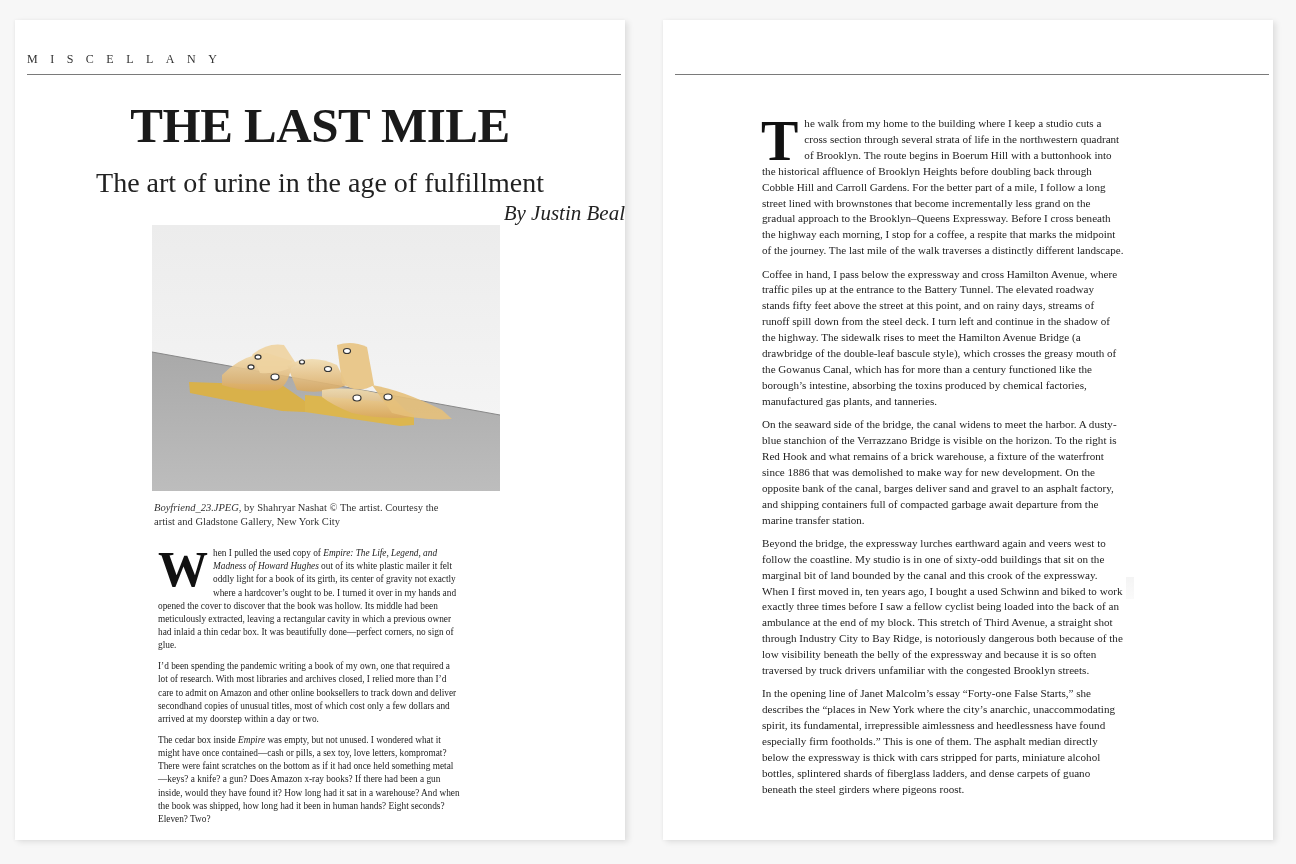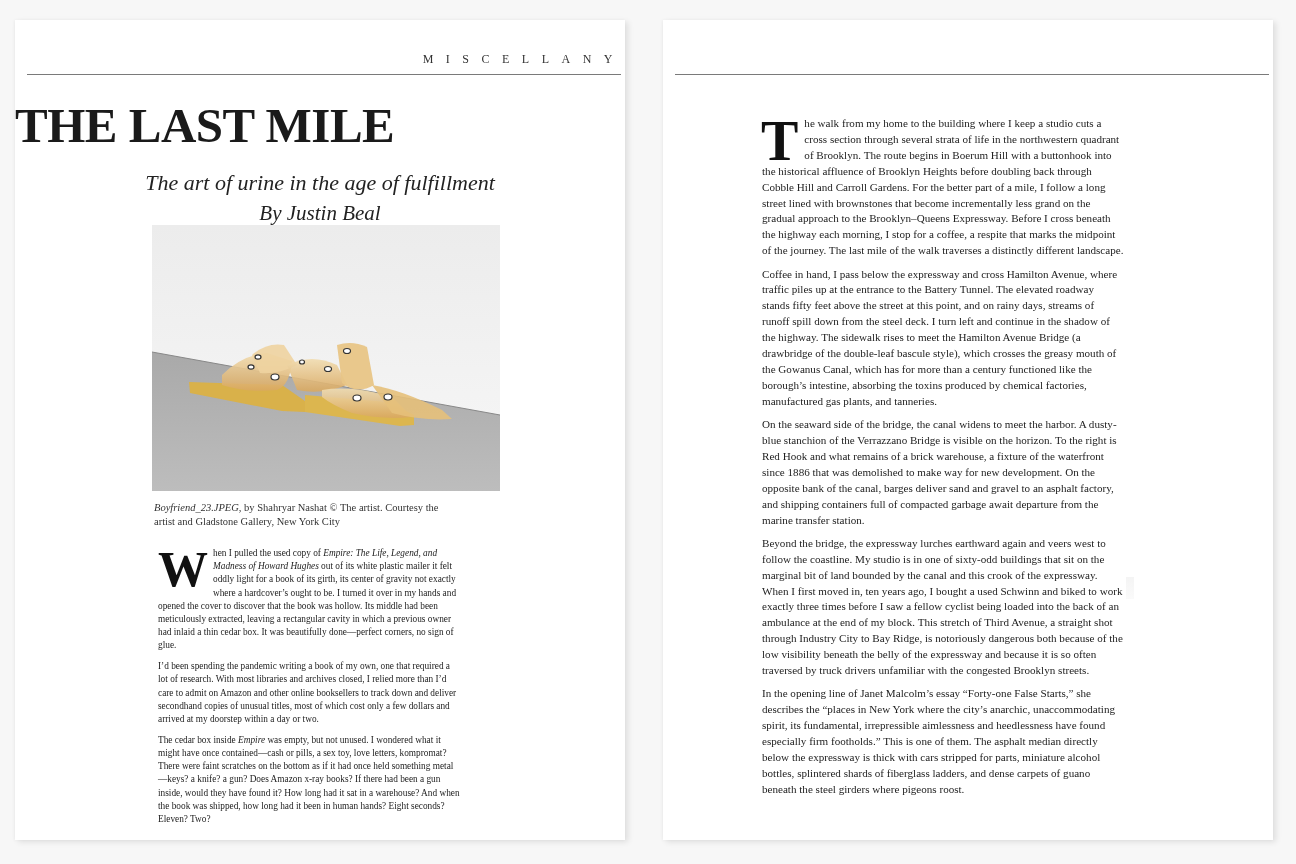--- a/index.html
+++ b/index.html
@@ -12,34 +12,34 @@
       position: absolute; top: 20px; width: 610px; height: 820px;
       background: #ffffff;
       box-shadow: 3px 2px 6px rgba(0,0,0,0.10), -1px 0 3px rgba(0,0,0,0.04);
     }
     .page.left { left: 15px; }
     .page.right { left: 663px; }
     .rule { position: absolute; top: 54px; height: 1px; background: #7a7a7a; }
     .page.left .rule { left: 12px; right: 4px; }
     .page.right .rule { left: 12px; right: 4px; }
     .section-label {
-      position: absolute; top: 32px; left: 0; right: 0; text-align: right;
+      position: absolute; top: 32px; left: 0; right: 0; text-align: left;
       font-size: 12px; letter-spacing: 12.5px; color: #333; padding-left: 12px;
     }
     .title {
-      position: absolute; top: 76px; left: 0; right: 0; 
+      position: absolute; top: 76px; left: 0; right: 0; text-align: center;
       font-size: 49px; font-weight: bold; letter-spacing: -0.5px; color: #1a1a1a;
       line-height: 60px;
     }
     .subtitle {
       position: absolute; top: 150px; left: 0; right: 0; text-align: center;
-      font-size: 22px; color: #222; line-height: 26px; font-style: italic;
+      font-size: 28px; color: #222; line-height: 26px;
     }
     .byline {
-      position: absolute; top: 180px; left: 0; right: 0; text-align: center;
+      position: absolute; top: 180px; left: 0; right: 0; text-align: right;
       font-size: 21px; font-style: italic; color: #222; line-height: 26px;
     }
     .photo {
       position: absolute; top: 205px; left: 137px; width: 348px; height: 266px;
       overflow: hidden; background: #f3f3f3;
     }
     .caption {
       position: absolute; top: 481px; left: 139px; width: 300px;
       font-size: 10.5px; line-height: 14px; color: #333;
     }

